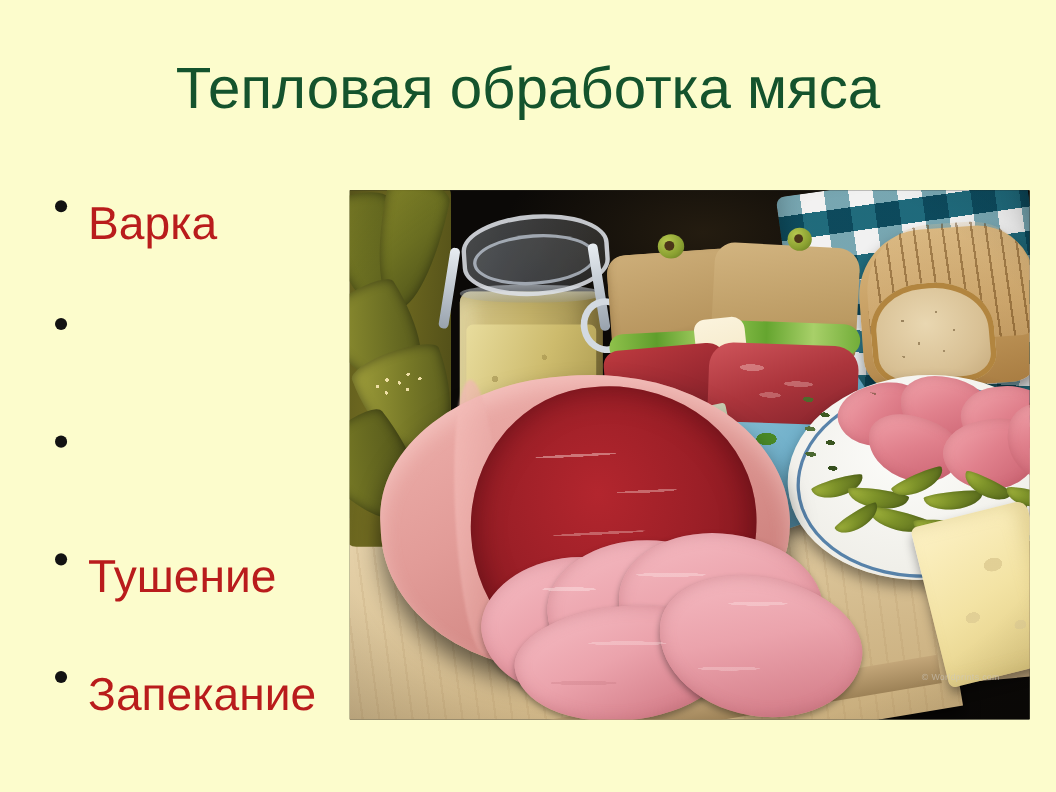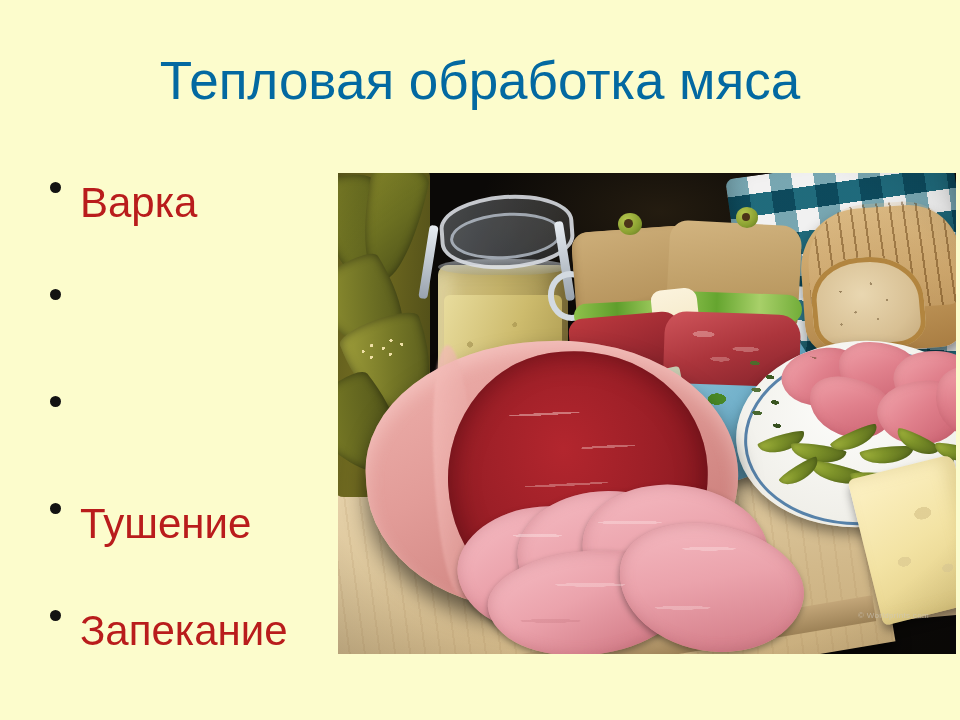--- a/index.html
+++ b/index.html
@@ -16,21 +16,21 @@
     font-family: "Liberation Sans", sans-serif;
   }
 
   
   #slide-title {
     position: absolute;
     left: 0;
     top: 52px;
     width: 960px;
     text-align: center;
-    color: #0369a1;
+    color: #14532d;
     font-family: "Liberation Sans", sans-serif;
     font-size: 53px;
     font-weight: normal;
     letter-spacing: 0px;
     line-height: 58px;
     white-space: nowrap;
   }
 
   
   #bullet-list {
@@ -63,21 +63,21 @@
     font-family: "Liberation Sans", sans-serif;
     font-size: 42px;
     line-height: 38px;
     white-space: nowrap;
     margin-top: 16px;
   }
 
   
   #photo {
     position: absolute;
-    left: 338px;
+    left: 318px;
     top: 173px;
     width: 618px;
     height: 481px;
     overflow: hidden;
     background: #080604;
   }
   .ph {
     position: absolute;
   }
 

